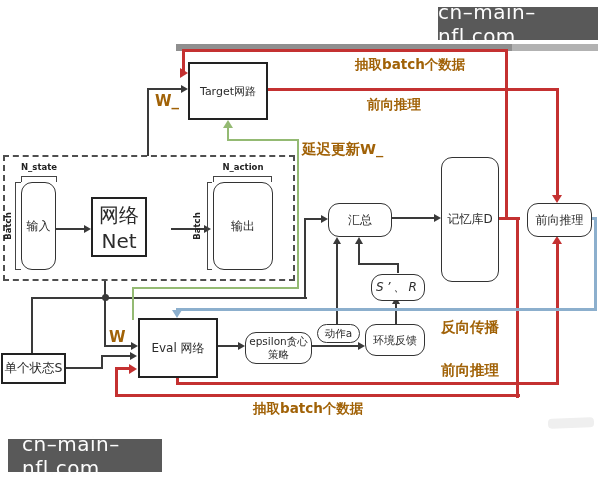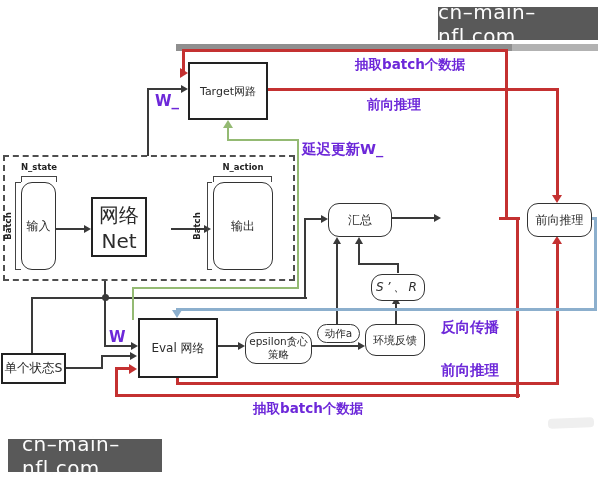--- a/index.html
+++ b/index.html
@@ -14,21 +14,21 @@
   .ar-r-k{border-width:4px 0 4px 7px;border-left-color:#3a3a3a;}
   .ar-u-k{border-width:0 4px 7px 4px;border-bottom-color:#3a3a3a;}
   .ar-r-r{border-width:5px 0 5px 8px;border-left-color:#c43131;}
   .ar-d-r{border-width:8px 5px 0 5px;border-top-color:#c43131;}
   .ar-u-r{border-width:0 5px 8px 5px;border-bottom-color:#c43131;}
   .ar-d-b{border-width:8px 5px 0 5px;border-top-color:#8cafcd;}
   .ar-u-g{border-width:0 5px 8px 5px;border-bottom-color:#94ba73;}
   .box{position:absolute;background:#fff;border:2px solid #222;display:flex;align-items:center;
        justify-content:center;text-align:center;box-sizing:border-box;}
   .box-thin{border-width:1.5px;border-color:#333;border-radius:11px;}
-  .blabel{position:absolute;font-weight:bold;color:#6d28d9;white-space:nowrap;}
+  .blabel{position:absolute;font-weight:bold;color:#a16207;white-space:nowrap;}
   .dimlabel{position:absolute;font-size:8.5px;font-weight:bold;color:#222;text-align:center;}
   .rot{transform:rotate(-90deg);transform-origin:center center;}
   .wm{position:absolute;background:#595959;color:#fdfdfd;display:flex;align-items:center;
       font-size:20px;letter-spacing:0.5px;}
   .brace-top{position:absolute;border-top:1.5px solid #444;border-left:1.5px solid #444;
              border-right:1.5px solid #444;box-sizing:border-box;}
   .brace-left{position:absolute;border-left:1.5px solid #444;border-top:1.5px solid #444;
               border-bottom:1.5px solid #444;box-sizing:border-box;}
 </style>
 </head>
@@ -140,20 +140,23 @@
   </div>
 
   <div class="box" style="left:188px;top:62px;width:80px;height:58px;font-size:11px;text-align:right;">
     <span>Target网路</span>
   </div>
 
   <div class="box box-thin" style="left:328px;top:203px;width:64px;height:34px;font-size:12px;">
     <span>汇总</span>
   </div>
 
+  <div class="box box-thin" style="left:441px;top:157px;width:58px;height:125px;font-size:12px;">
+    <span>记忆库D</span>
+  </div>
 
   <div class="box box-thin" style="left:527px;top:203px;width:65px;height:34px;font-size:12px;">
     <span>前向推理</span>
   </div>
 
   <div class="box box-thin" style="left:371px;top:274px;width:54px;height:27px;font-size:12px;letter-spacing:3px;font-style:italic;">
     <span>S’、R</span>
   </div>
 
   <div class="box" style="left:138px;top:318px;width:80px;height:60px;font-size:12px;">

